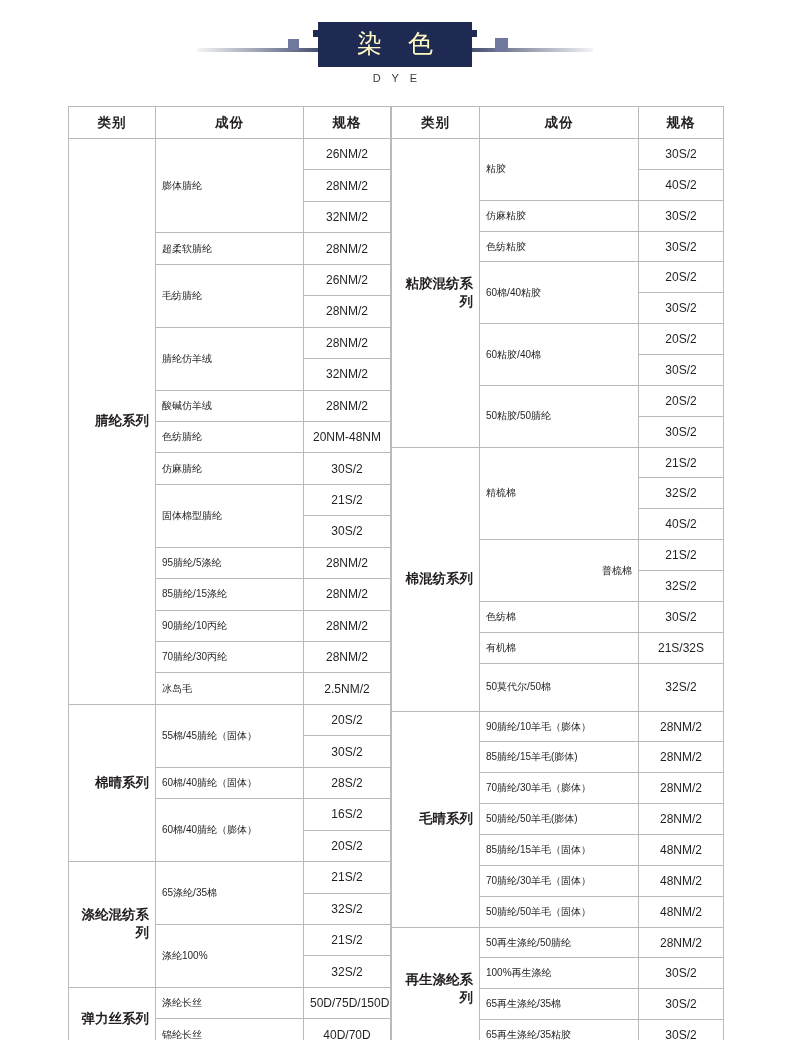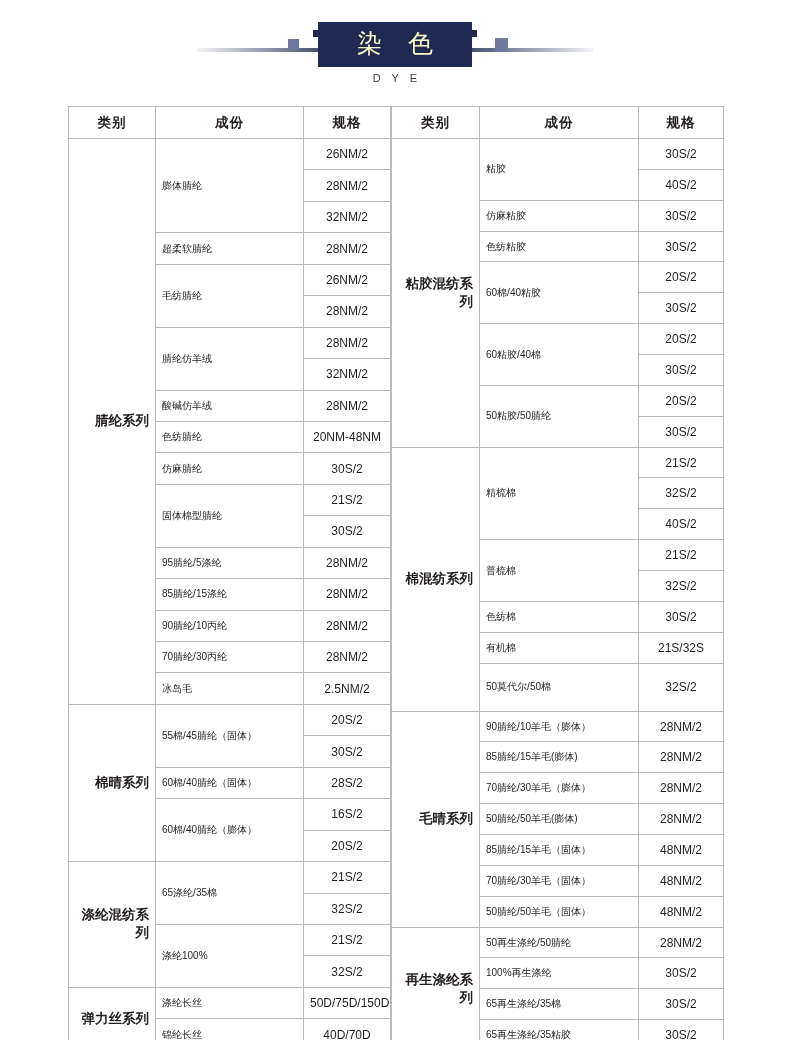--- a/index.html
+++ b/index.html
@@ -345,21 +345,21 @@
           <td class="comp" rowspan="3" style="height: auto;">精梳棉</td>
           <td class="spec" style="height: auto;">21S/2</td>
         </tr>
         <tr style="height: 30.8621px;">
           <td class="spec" style="height: auto;">32S/2</td>
         </tr>
         <tr style="height: 30.8621px;">
           <td class="spec" style="height: auto;">40S/2</td>
         </tr>
         <tr style="height: 30.8621px;">
-          <td class="comp" rowspan="2" style="height: auto;">普梳棉</td>
+          <td class="comp" rowspan="2" style="height: auto; text-align: right;">普梳棉</td>
           <td class="spec" style="height: auto;">21S/2</td>
         </tr>
         <tr style="height: 30.8621px;">
           <td class="spec" style="height: auto;">32S/2</td>
         </tr>
         <tr style="height: 30.8621px;">
           <td class="comp" rowspan="1" style="height: auto;">色纺棉</td>
           <td class="spec" style="height: auto;">30S/2</td>
         </tr>
         <tr style="height: 30.8621px;">

